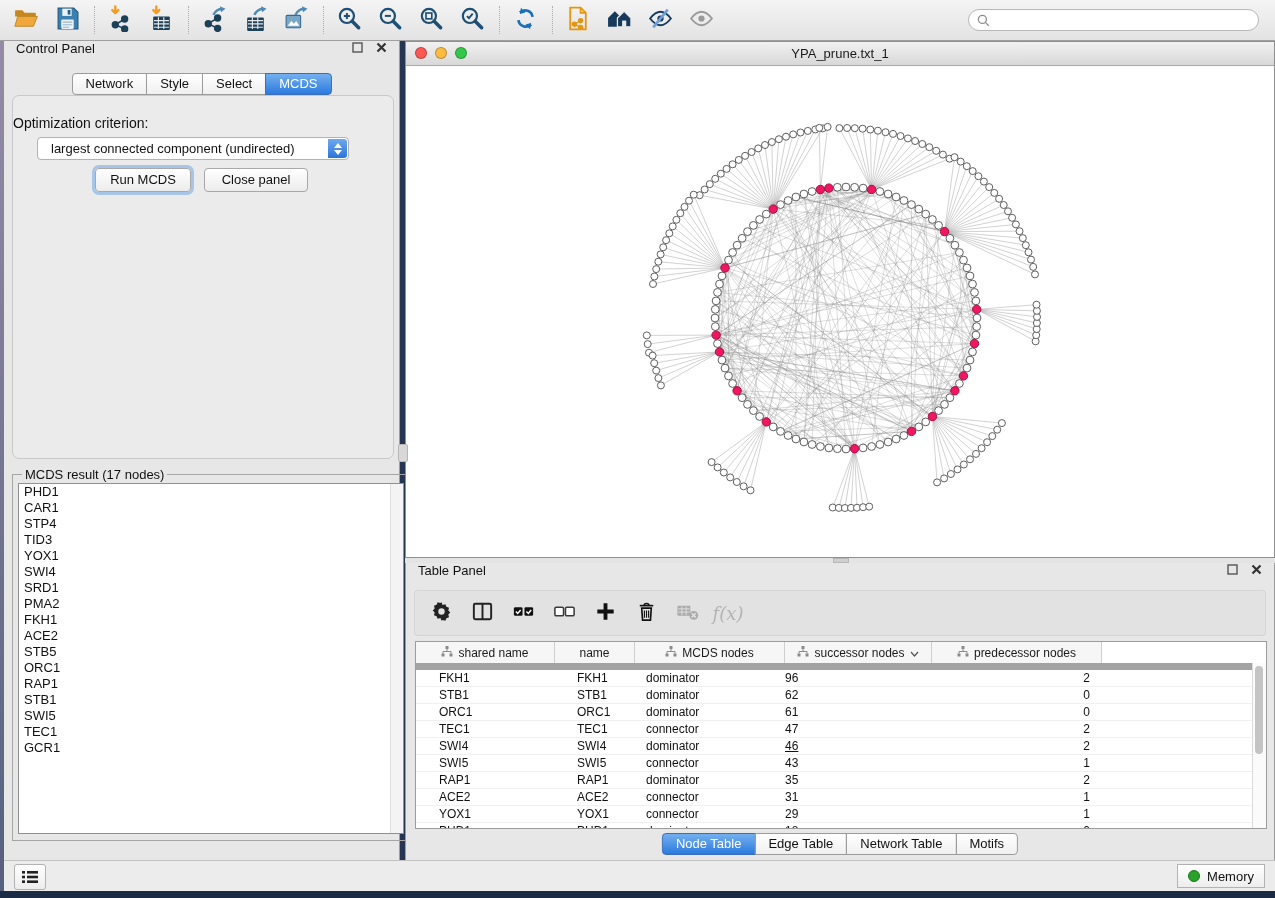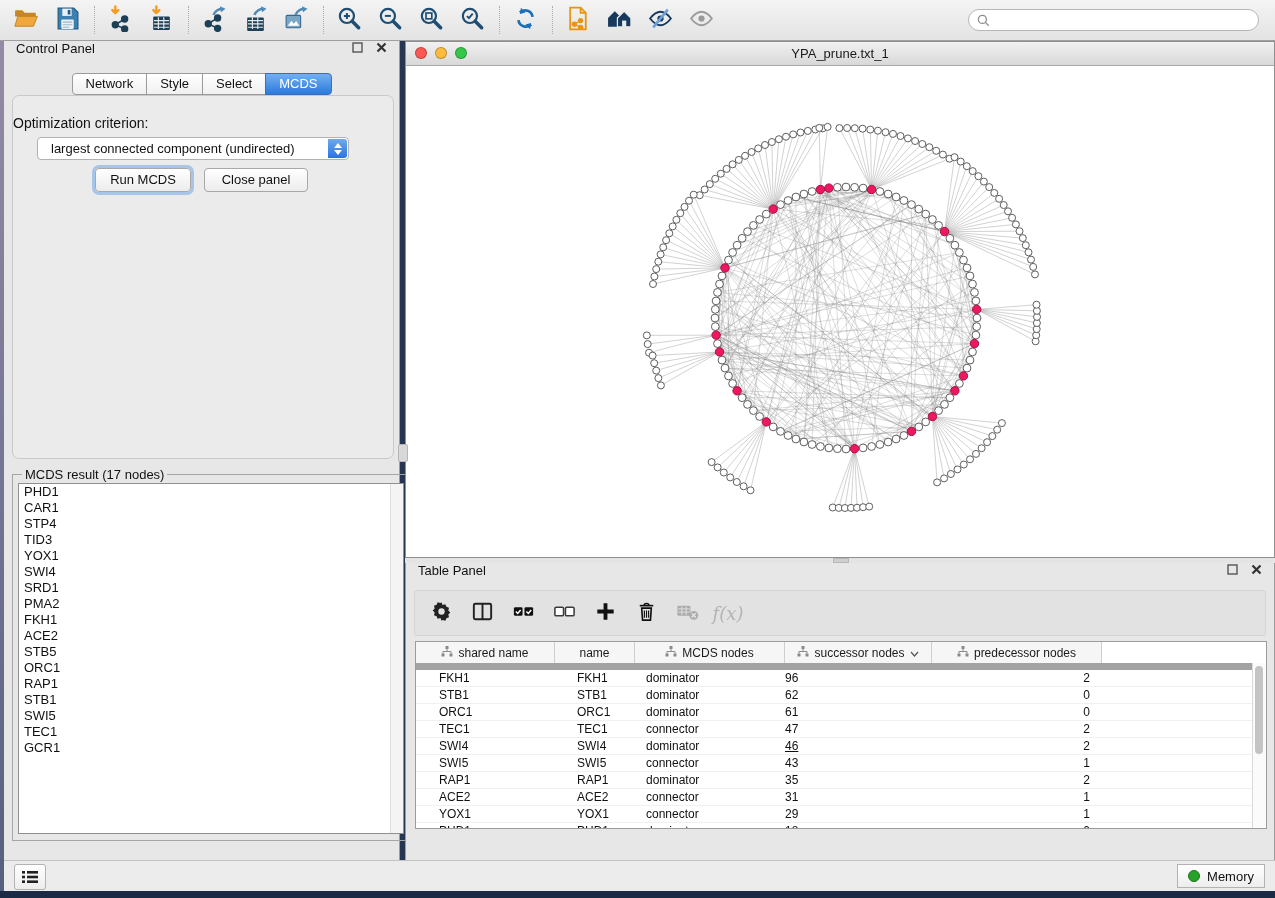--- a/index.html
+++ b/index.html
@@ -1094,20 +1094,26 @@
             <div class="td c1" style="width: 80px;">PHD1</div>
             <div class="td c2" style="width: 150px;">dominator</div>
             <div class="td c3" style="width: 147px;">18</div>
             <div class="td c4" style="width: 170px;">0</div>
           </div>
         </div>
       <div class="tbl-scroll">
           <div class="tbl-thumb"></div>
         </div>
     </div>
+    <div class="bottom-tabs seg-tabs-bottom" id="bottom-tabs" style="display:flex">
+        <div class="seg-tab sel">Node Table</div>
+        <div class="seg-tab">Edge Table</div>
+        <div class="seg-tab">Network Table</div>
+        <div class="seg-tab">Motifs</div>
+      </div>
   </div>
 
   <div class="status-bar">
     <div class="list-btn">
       <svg width="16" height="14" viewBox="0 0 16 14">
         <g fill="#222">
             <rect y="1" width="3" height="2.6"></rect>
             <rect y="5.7" width="3" height="2.6"></rect>
             <rect y="10.4" width="3" height="2.6"></rect>
         <rect x="5" y="1" width="11" height="2.6"></rect>

